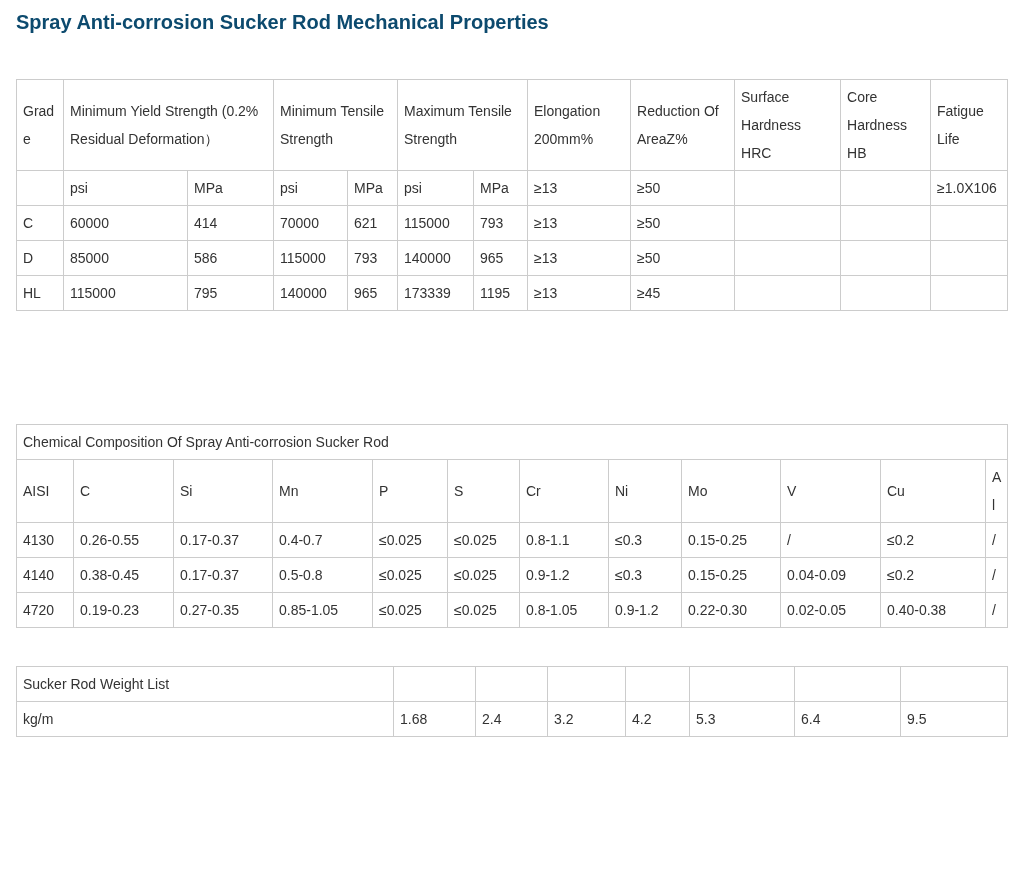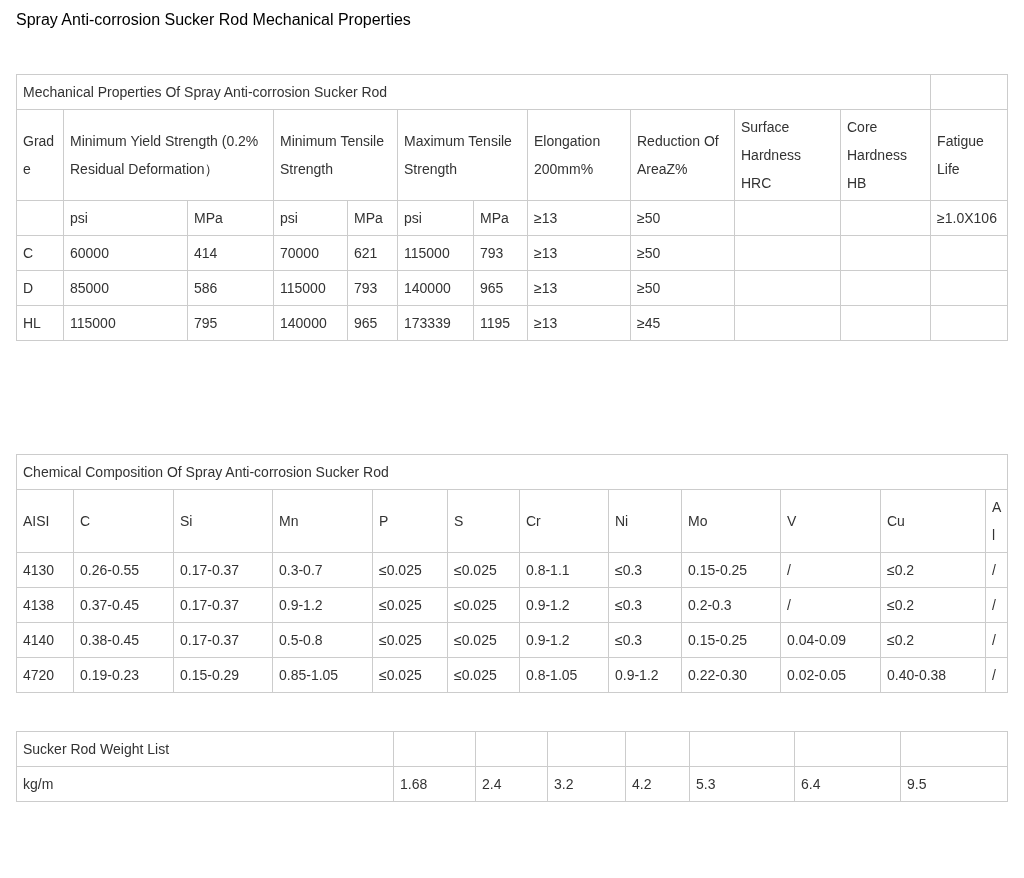--- a/index.html
+++ b/index.html
@@ -9,23 +9,23 @@
     background: #ffffff;
     font-family: "Liberation Sans", "DejaVu Sans", sans-serif;
     color: #333333;
   }
   .page {
     width: 1024px;
     min-height: 878px;
     padding: 10px 17px 20px 16px;
   }
   .page-title {
-    font-size: 16px;
-    font-weight: 400;
-    color: #000000;
+    font-size: 20px;
+    font-weight: 700;
+    color: #0c4a6e;
     line-height: 1.2;
     margin: 0;
   }
   table.tbl {
     border-collapse: collapse;
     table-layout: fixed;
     width: 991px;
     font-size: 14px;
     color: #333333;
     background: #ffffff;
@@ -61,24 +61,20 @@
         <col style="width: 76px;">
         <col style="width: 54px;">
         <col style="width: 103px;">
         <col style="width: 104px;">
         <col style="width: 106px;">
         <col style="width: 90px;">
         <col style="width: 77px;">
       </colgroup>
       <tbody>
         <tr>
-          <td colspan="11">Mechanical Properties Of Spray Anti-corrosion Sucker Rod</td>
-          <td></td>
-        </tr>
-        <tr>
           <td>Grade</td>
           <td colspan="2">Minimum Yield Strength (0.2% Residual Deformation）</td>
           <td colspan="2">Minimum Tensile Strength</td>
           <td colspan="2">Maximum Tensile Strength</td>
           <td>Elongation 200mm%</td>
           <td>Reduction Of AreaZ%</td>
           <td>Surface Hardness HRC</td>
           <td>Core Hardness HB</td>
           <td>Fatigue Life</td>
         </tr>
@@ -171,40 +167,26 @@
           <td>Ni</td>
           <td>Mo</td>
           <td>V</td>
           <td>Cu</td>
           <td>Al</td>
         </tr>
         <tr>
           <td>4130</td>
           <td>0.26-0.55</td>
           <td>0.17-0.37</td>
-          <td>0.3-0.7</td>
+          <td>0.4-0.7</td>
           <td>≤0.025</td>
           <td>≤0.025</td>
           <td>0.8-1.1</td>
           <td>≤0.3</td>
           <td>0.15-0.25</td>
-          <td>/</td>
-          <td>≤0.2</td>
-          <td>/</td>
-        </tr>
-        <tr>
-          <td>4138</td>
-          <td>0.37-0.45</td>
-          <td>0.17-0.37</td>
-          <td>0.9-1.2</td>
-          <td>≤0.025</td>
-          <td>≤0.025</td>
-          <td>0.9-1.2</td>
-          <td>≤0.3</td>
-          <td>0.2-0.3</td>
           <td>/</td>
           <td>≤0.2</td>
           <td>/</td>
         </tr>
         <tr>
           <td>4140</td>
           <td>0.38-0.45</td>
           <td>0.17-0.37</td>
           <td>0.5-0.8</td>
           <td>≤0.025</td>
@@ -212,21 +194,21 @@
           <td>0.9-1.2</td>
           <td>≤0.3</td>
           <td>0.15-0.25</td>
           <td>0.04-0.09</td>
           <td>≤0.2</td>
           <td>/</td>
         </tr>
         <tr>
           <td>4720</td>
           <td>0.19-0.23</td>
-          <td>0.15-0.29</td>
+          <td>0.27-0.35</td>
           <td>0.85-1.05</td>
           <td>≤0.025</td>
           <td>≤0.025</td>
           <td>0.8-1.05</td>
           <td>0.9-1.2</td>
           <td>0.22-0.30</td>
           <td>0.02-0.05</td>
           <td>0.40-0.38</td>
           <td>/</td>
         </tr>

